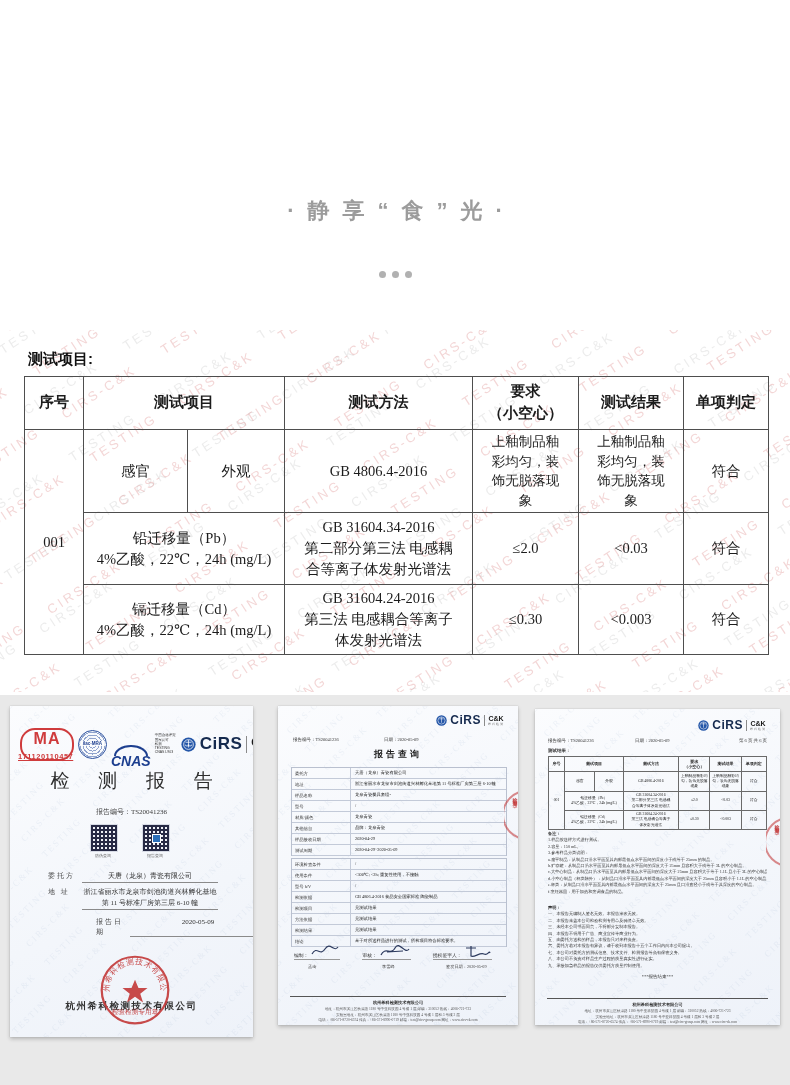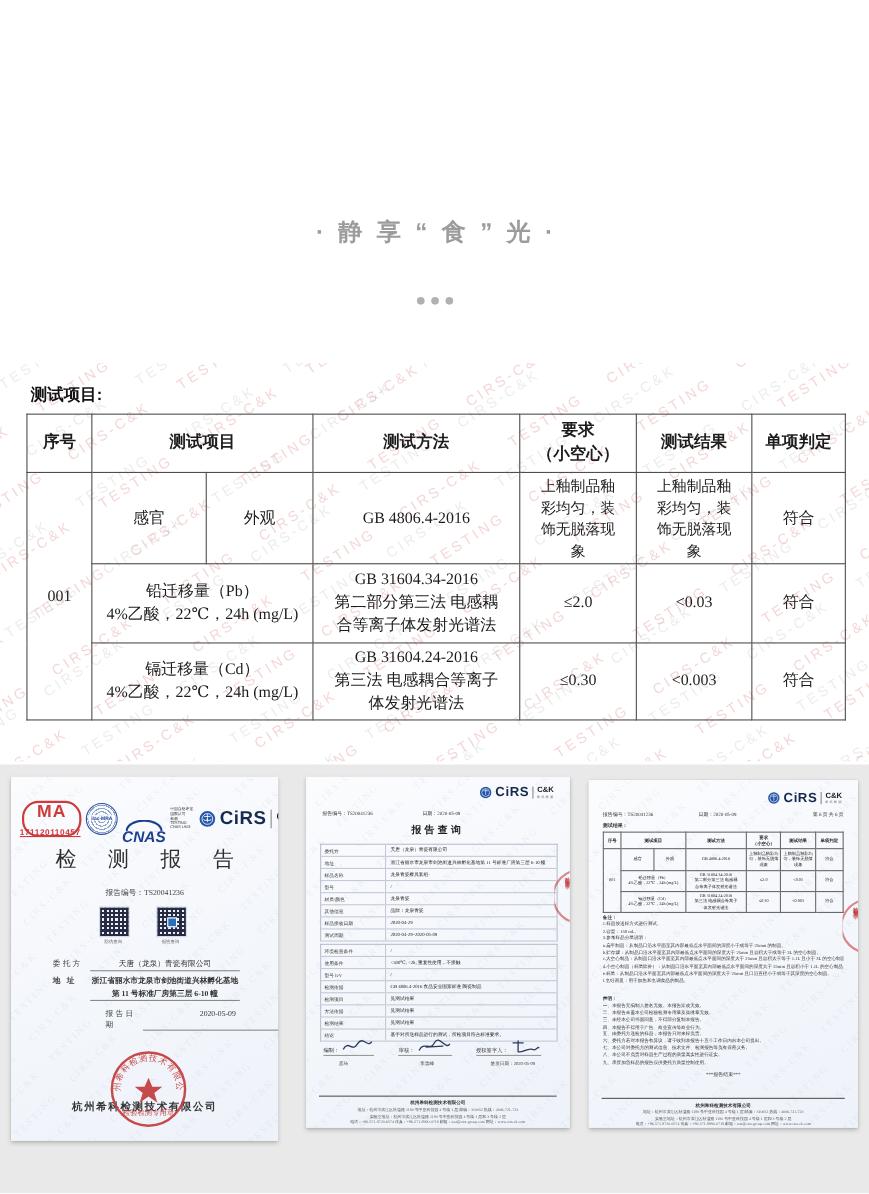--- a/index.html
+++ b/index.html
@@ -78,21 +78,21 @@
   .qr{position:absolute;width:26px;height:26px;background-color:#eef0f6;border:1px solid #d8dce6;
       background-image:repeating-linear-gradient(0deg,#272a45 0 2px,transparent 2px 4px),
                        repeating-linear-gradient(90deg,#272a45 0 2px,#eef0f6 2px 4px);}
   .qr.q1{left:80px;top:118px;} .qr.q2{left:132px;top:118px;}
   .qr.q2:after{content:"";position:absolute;left:9px;top:9px;width:7px;height:7px;background:#2b6fb8;border:1px solid #fff;}
   .qr-cap{position:absolute;top:147px;width:40px;text-align:center;font-size:4px;color:#666;}
   .qr-cap.k1{left:73px;} .qr-cap.k2{left:125px;}
   .fld{position:absolute;left:38px;width:170px;display:flex;font-size:7px;color:#333;}
   .fld .fl{width:34px;flex:0 0 auto;letter-spacing:2px;color:#444;}
   .fld .fv{flex:1;text-align:center;border-bottom:.5px solid #8a8a8a;line-height:1.55;}
-  .f1{top:165px;} .f2{top:181px;font-weight:bold;} .f3{top:211px;margin-left:48px;}
+  .f1{top:165px;} .f2{top:181px;} .f3{top:211px;margin-left:48px;}
   .cert1 .company{position:absolute;top:294px;left:0;width:100%;text-align:center;font-size:9.5px;
      letter-spacing:1.5px;color:#333;font-weight:600;}
   .stamp{position:absolute;left:88px;top:247px;opacity:.92;}
 
   
   .hline{position:absolute;font-size:4.5px;color:#333;white-space:nowrap;}
   .doc-title-sm{position:absolute;left:0;width:100%;text-align:center;font-size:9px;font-weight:700;
      letter-spacing:3px;color:#222;}
   .itable{position:absolute;border:.5px solid #b9c0cf;border-bottom:none;}
   .itable .irow{display:flex;border-bottom:.5px solid #c3cad8;min-height:10px;align-items:center;}

